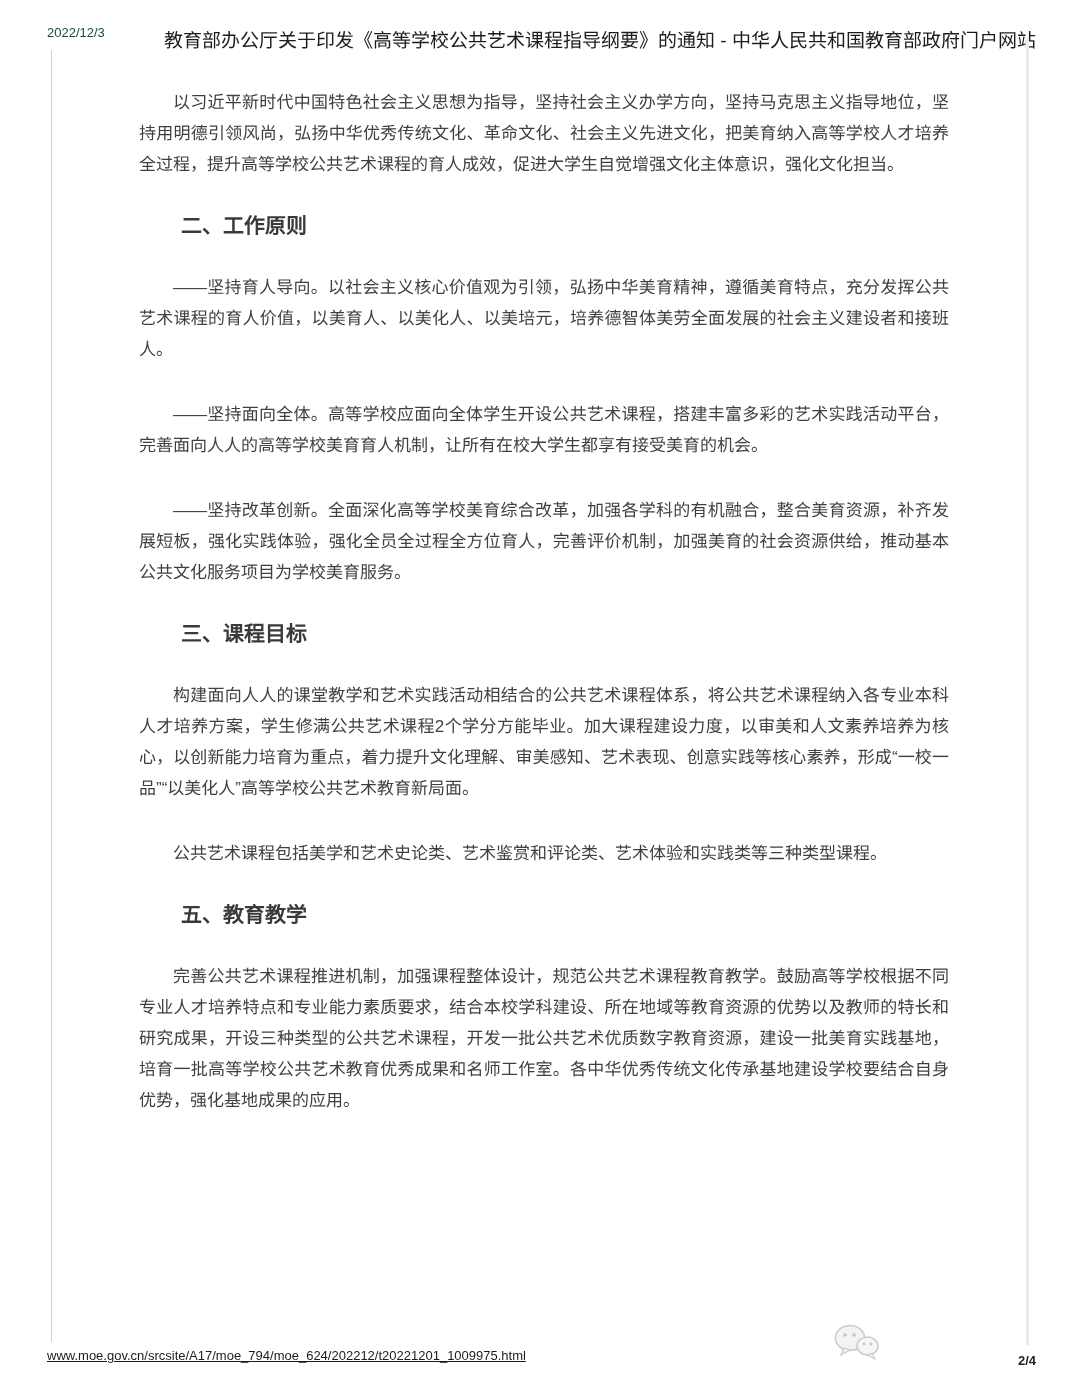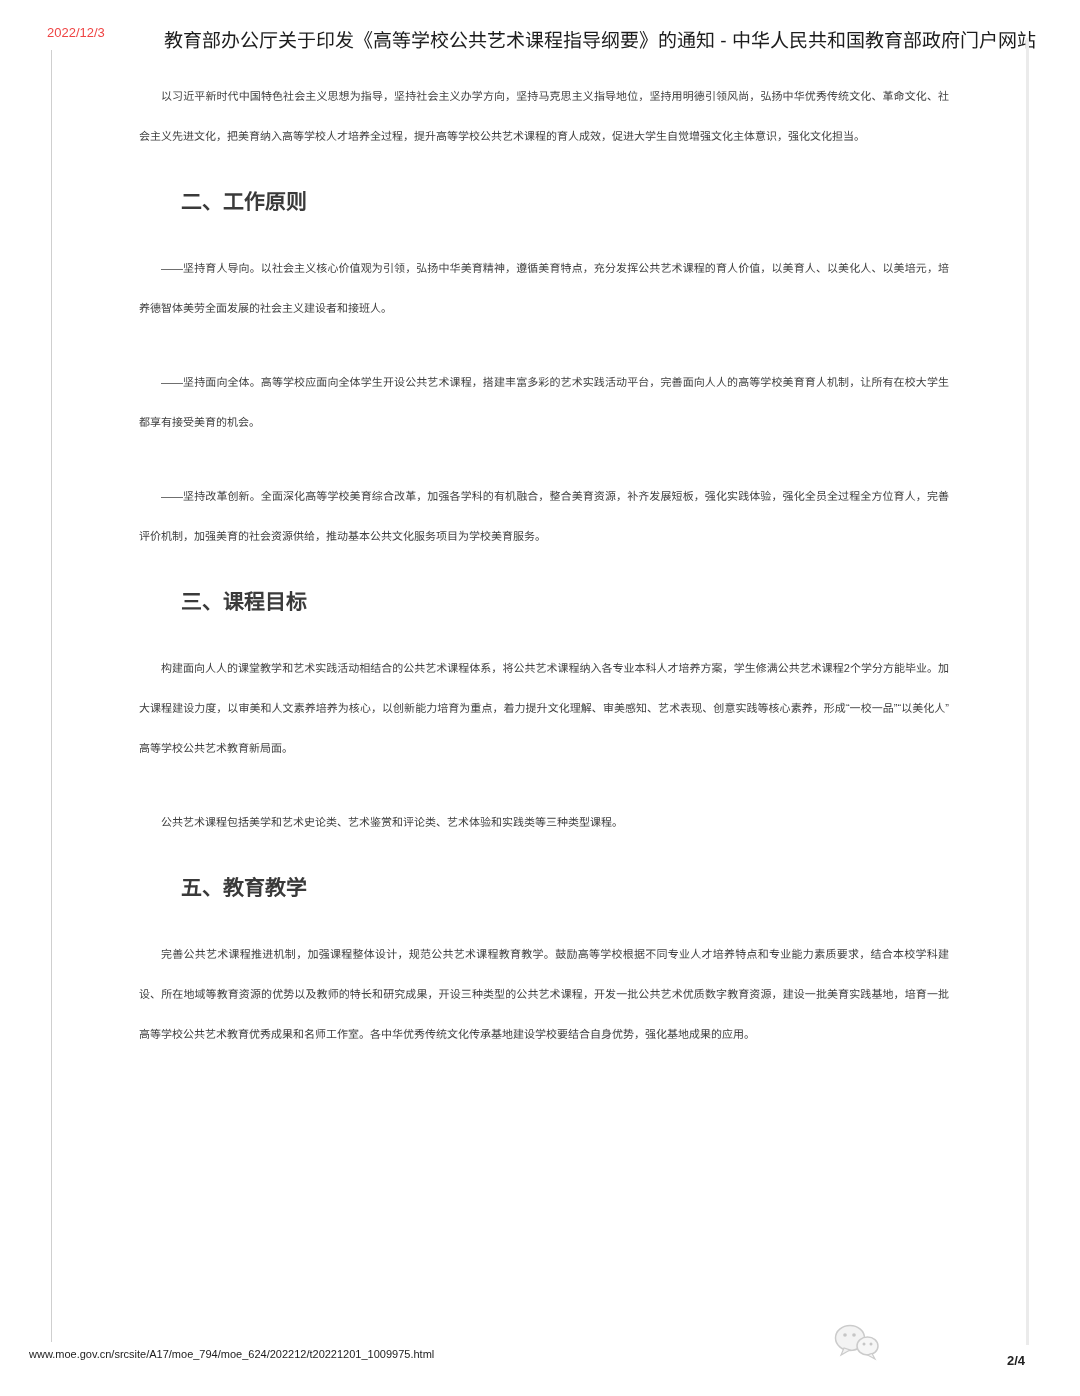--- a/index.html
+++ b/index.html
@@ -7,21 +7,21 @@
     width: 1080px; height: 1396px;
     background: #ffffff;
     position: relative;
     overflow: hidden;
     font-family: "Liberation Sans", "DejaVu Sans", sans-serif;
   }
 
   
   .header-date {
     position: absolute; top: 25px; left: 47px;
-    font-size: 13px; color: #ef4444; white-space: nowrap;
+    font-size: 13px; color: #14532d; white-space: nowrap;
   }
   .header-title {
     position: absolute; top: 25px; left: 600px;
     transform: translateX(-50%);
     font-size: 19px; color: #1c1c1c; white-space: nowrap;
   }
 
   
   .left-frame-line {
     position: absolute; left: 51px; top: 50px;
@@ -31,37 +31,37 @@
     position: absolute; left: 1026px; top: 38px;
     width: 3px; height: 1307px; background: #ebebeb;
   }
 
   
   .doc-content {
     position: absolute; left: 139px; top: 76px; width: 810px;
     color: #3f3f3f;
   }
   .doc-content p.para {
-    font-size: 11px; line-height: 40px;
+    font-size: 17px; line-height: 31px;
     text-indent: 2em; text-align: justify;
-    margin: 0 0 34px 0;
+    margin: 11px 0 34px 0;
   }
   .doc-content h3.heading {
     font-size: 21px; line-height: 24px; font-weight: bold;
     text-indent: 2em; color: #3a3a3a;
     margin: 0 0 34px 0;
   }
 
   
   .footer-url {
-    position: absolute; left: 29px; top: 1348px;
-    font-size: 11px; color: #1c1c1c; white-space: nowrap; z-index: 3;
+    position: absolute; left: 47px; top: 1348px;
+    font-size: 13px; color: #1c1c1c; white-space: nowrap; z-index: 3; text-decoration: underline;
   }
   .footer-page-number {
-    position: absolute; right: 55px; top: 1353px;
+    position: absolute; right: 44px; top: 1353px;
     font-size: 13px; font-weight: 600; color: #222; z-index: 3;
   }
 
   
   .watermark {
     position: absolute; left: 834px; top: 1324px;
     display: flex; align-items: center; gap: 7px;
     z-index: 1; opacity: 0.9;
   }
   .watermark-text {

